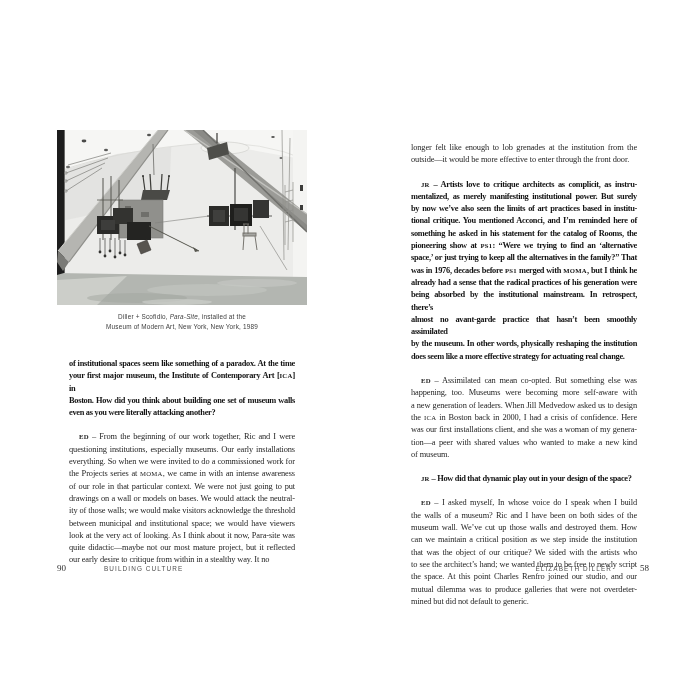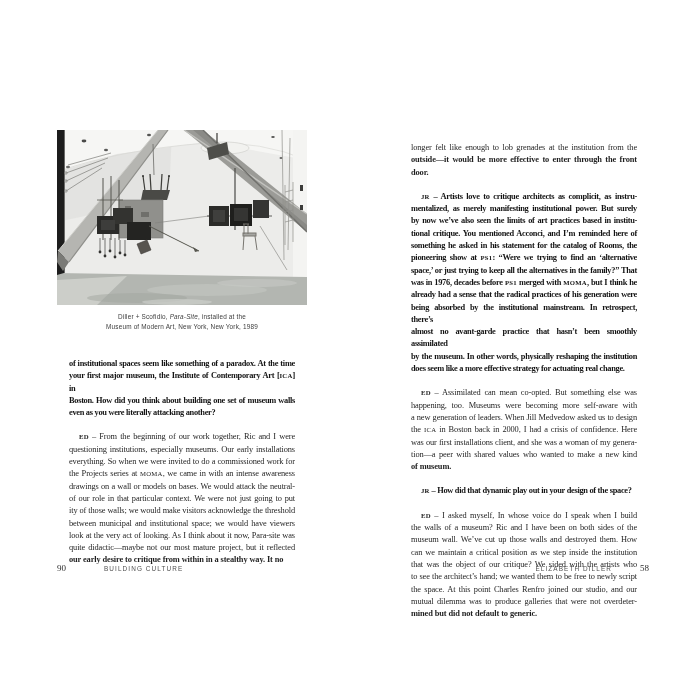--- a/index.html
+++ b/index.html
@@ -16,21 +16,21 @@
   .caption .i{font-style:italic;}
 
   .body-text{position:absolute;left:0;width:250px;}
   .page.left  .body-text{top:216px;}
   .page.right .body-text{top:0px;}
 
   .para{margin:12px;}
   .para.space-before{margin-top:12px;}
   .line{font-size:8.4px;line-height:12.3px;letter-spacing:-0.12px;
         text-align:justify;text-align-last:justify;white-space:normal;}
-  .para .line:last-child{text-align-last:left;font-weight:bold;}
+  .para .line:last-child{text-align-last:left;}
   .para.bold .line{font-weight:700;color:#141414;letter-spacing:-0.3px;}
   .para.indent .line:first-child{text-indent:10px;}
   .label{font-weight:700;font-size:0.8em;letter-spacing:.25px;}
   .sc{font-size:0.8em;letter-spacing:.25px;}
   .i{}
 
   .footer{position:absolute;top:433px;left:0;width:250px;display:flex;align-items:baseline;}
   .footer .running{font-family:"Liberation Sans",sans-serif;font-size:6.4px;
                    letter-spacing:1.1px;color:#4f4f4f;}
   .footer .pagenum{font-family:"Liberation Serif",serif;font-size:9px;color:#2e2e2e;}
@@ -190,22 +190,22 @@
           <div class="line"><span>of institutional spaces seem like something of a paradox. At the time</span></div>
           <div class="line"><span>your first major museum, the Institute of Contemporary Art [</span><span class="sc">ICA</span><span>] in</span></div>
           <div class="line"><span>Boston. How did you think about building one set of museum walls</span></div>
           <div class="line"><span>even as you were literally attacking another?</span></div>
         </div>
         <div class="para indent">
           <div class="line"><span class="label">ED</span><span> – From the beginning of our work together, Ric and I were</span></div>
           <div class="line"><span>questioning institutions, especially museums. Our early installations</span></div>
           <div class="line"><span>everything. So when we were invited to do a commissioned work for</span></div>
           <div class="line"><span>the Projects series at </span><span class="sc">MOMA</span><span>, we came in with an intense awareness</span></div>
+          <div class="line"><span>of our role in that particular context. We were not just going to put</span></div>
           <div class="line"><span>drawings on a wall or models on bases. We would attack the neutral-</span></div>
-          <div class="line"><span>of our role in that particular context. We were not just going to put</span></div>
           <div class="line"><span>ity of those walls; we would make visitors acknowledge the threshold</span></div>
           <div class="line"><span>between municipal and institutional space; we would have viewers</span></div>
           <div class="line"><span>look at the very act of looking. As I think about it now, </span><span class="i">Para-site</span><span> was</span></div>
           <div class="line"><span>quite didactic—maybe not our most mature project, but it reflected</span></div>
           <div class="line"><span>our early desire to critique from within in a stealthy way. It no</span></div>
         </div>
       </div>
 
     <div class="footer left-f">
       <span class="pagenum">90</span>

